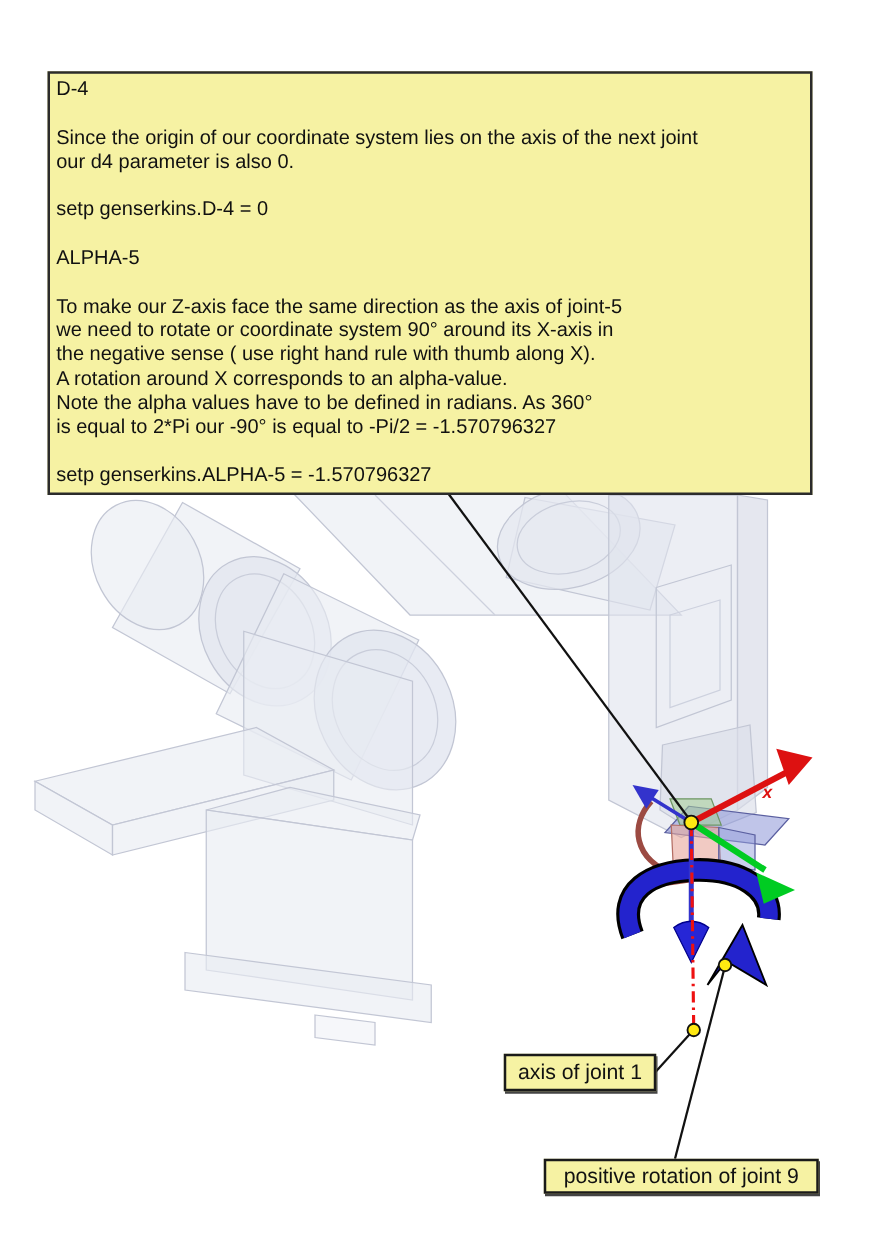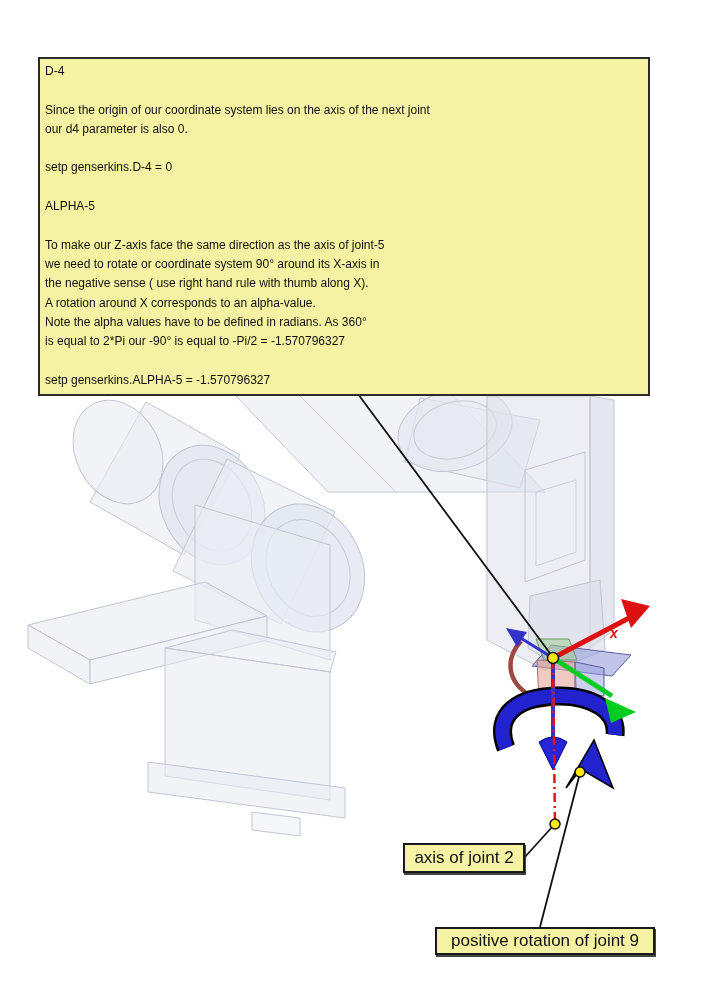--- a/index.html
+++ b/index.html
@@ -4,21 +4,21 @@
 <style>
   html,body{margin:0;padding:0;background:#ffffff;}
   #stage{
     position:relative;width:707px;height:1000px;background:#ffffff;overflow:hidden;
     font-family:"Liberation Sans",sans-serif;
   }
   #diagram-svg{position:absolute;left:0;top:0;}
   .note-box{
     position:absolute;left:38px;top:57px;width:598px;height:329px;
     background:#F6F2A3;border:2px solid #2b2b2b;
-    padding:3px 5px;font-size:12px;line-height:19.3px;color:#111;
+    padding:3px 5px;font-size:16px;line-height:19.3px;color:#111;
     white-space:pre-line;
   }
   .callout{
     position:absolute;background:#F6F2A3;border:2px solid #1a1a1a;
     box-shadow:1px 2px 0 rgba(35,35,35,.85);
     font-size:17px;color:#111;display:flex;align-items:center;justify-content:center;
   }
   #callout-axis{left:403px;top:843px;width:118px;height:26px;}
   #callout-rotation{left:435px;top:927px;width:216px;height:24px;}
   .x-axis-label{
@@ -134,16 +134,16 @@
 we need to rotate or coordinate system 90°  around its X-axis in
 the negative sense ( use right hand rule with thumb along X).
 A rotation around X corresponds to an alpha-value.
 Note the alpha values have to be defined in radians. As 360°
 is equal to 2*Pi our -90° is equal to -Pi/2 = -1.570796327
 
 setp genserkins.ALPHA-5 =  -1.570796327</div>
 
   <div class="x-axis-label">x</div>
 
-  <div id="callout-axis" class="callout">axis of joint 2</div>
+  <div id="callout-axis" class="callout">axis of joint 1</div>
   <div id="callout-rotation" class="callout">positive rotation of joint 9</div>
 
 </div>
 
 </body></html>

